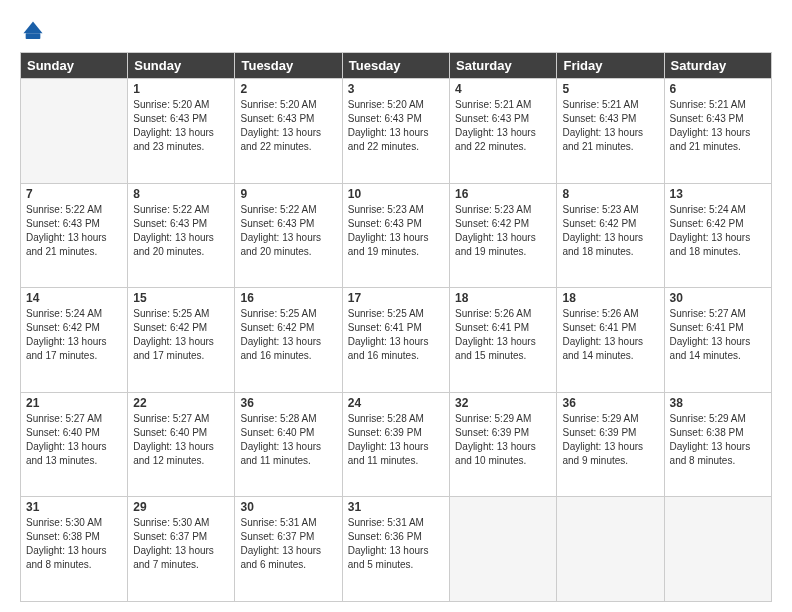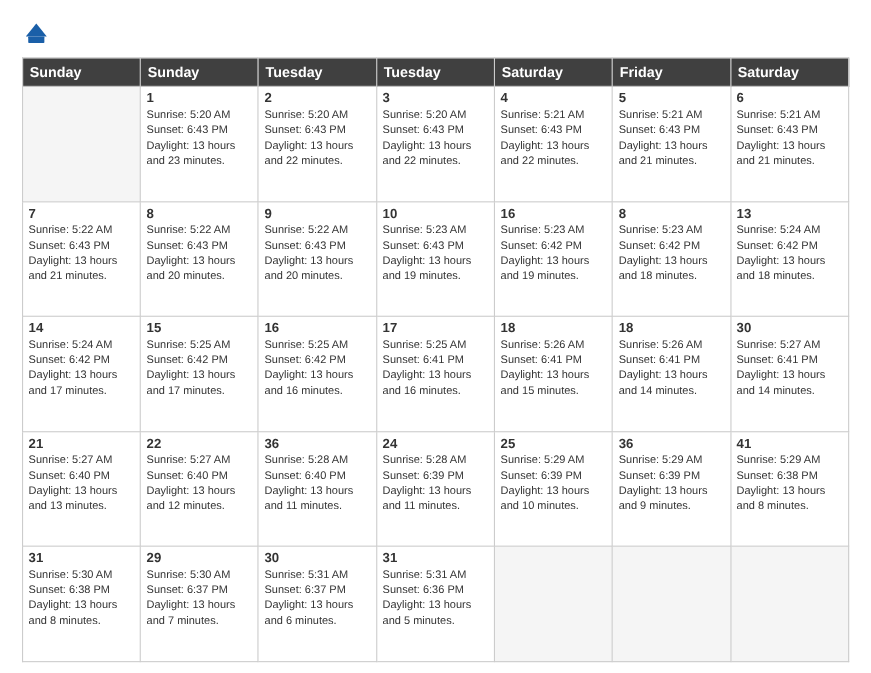--- a/index.html
+++ b/index.html
@@ -282,33 +282,33 @@
 Sunset: 6:40 PM
 Daylight: 13 hours and 11 minutes.</div>
           </td>
           <td>
             <span class="day-number">24</span>
             <div class="day-detail" style="white-space: pre-line;">Sunrise: 5:28 AM
 Sunset: 6:39 PM
 Daylight: 13 hours and 11 minutes.</div>
           </td>
           <td>
-            <span class="day-number">25</span>
+            <span class="day-number">32</span>
             <div class="day-detail" style="white-space: pre-line;">Sunrise: 5:29 AM
 Sunset: 6:39 PM
 Daylight: 13 hours and 10 minutes.</div>
           </td>
           <td>
             <span class="day-number">36</span>
             <div class="day-detail" style="white-space: pre-line;">Sunrise: 5:29 AM
 Sunset: 6:39 PM
 Daylight: 13 hours and 9 minutes.</div>
           </td>
           <td>
-            <span class="day-number">41</span>
+            <span class="day-number">38</span>
             <div class="day-detail" style="white-space: pre-line;">Sunrise: 5:29 AM
 Sunset: 6:38 PM
 Daylight: 13 hours and 8 minutes.</div>
           </td>
         </tr>
         <tr>
           <td>
             <span class="day-number">31</span>
             <div class="day-detail" style="white-space: pre-line;">Sunrise: 5:30 AM
 Sunset: 6:38 PM

